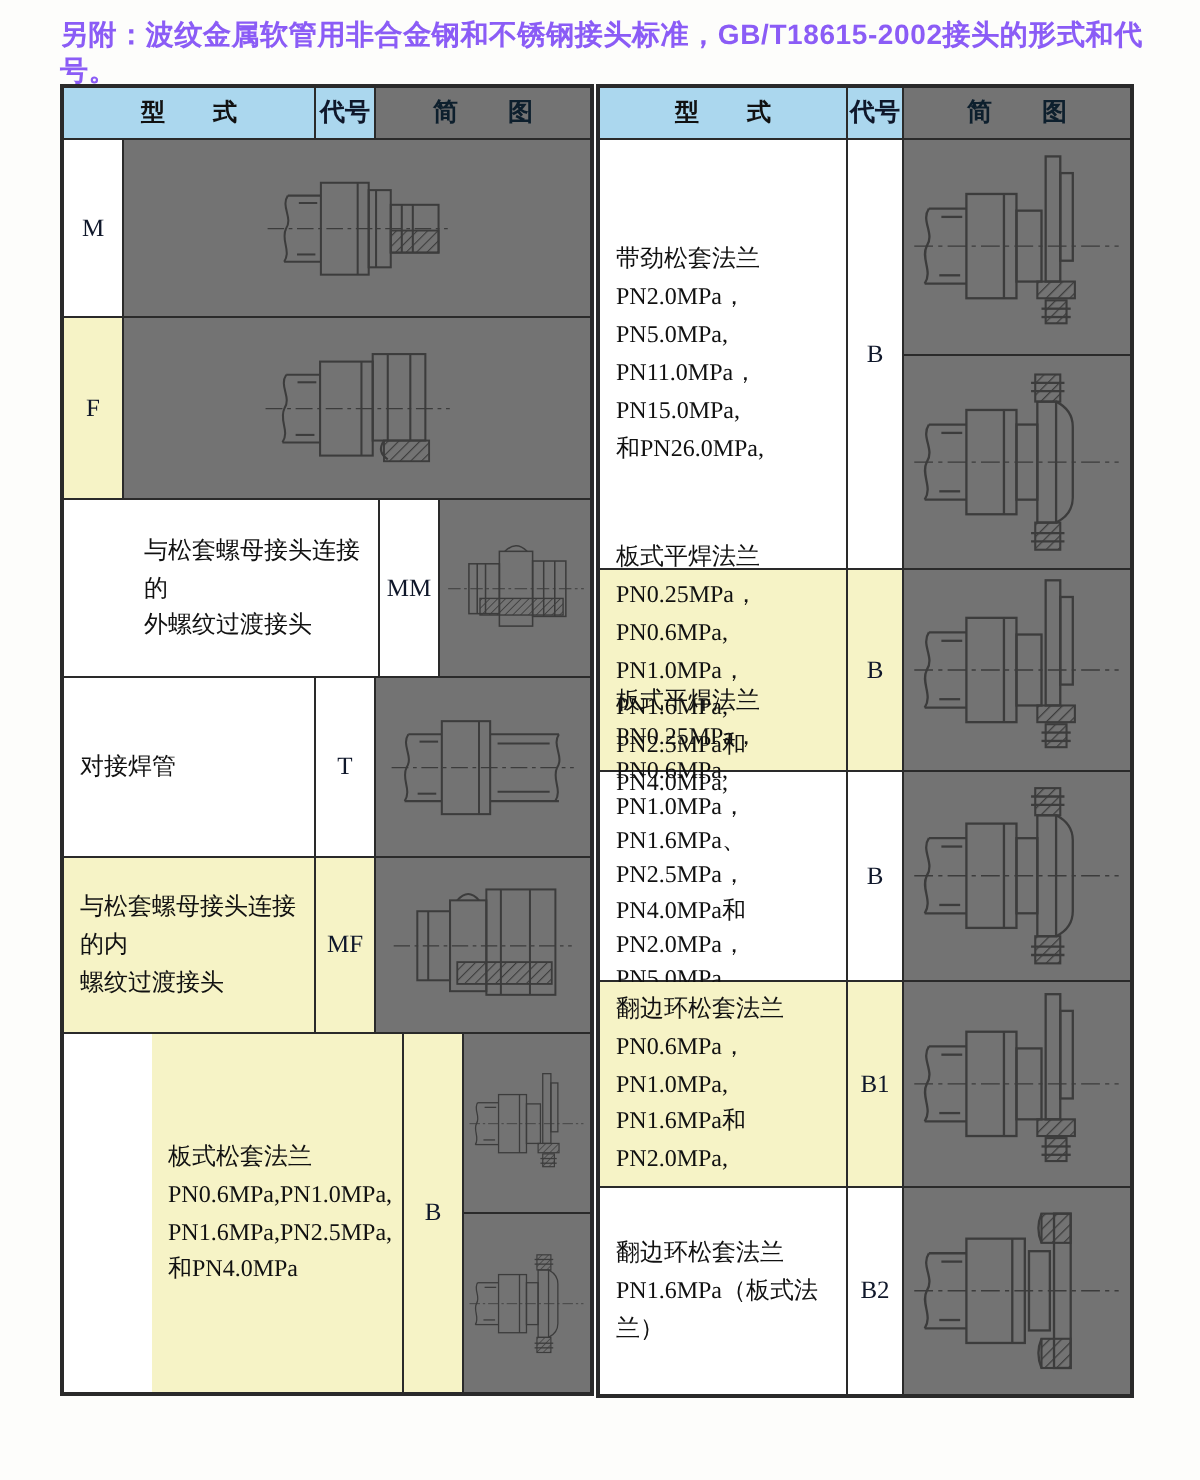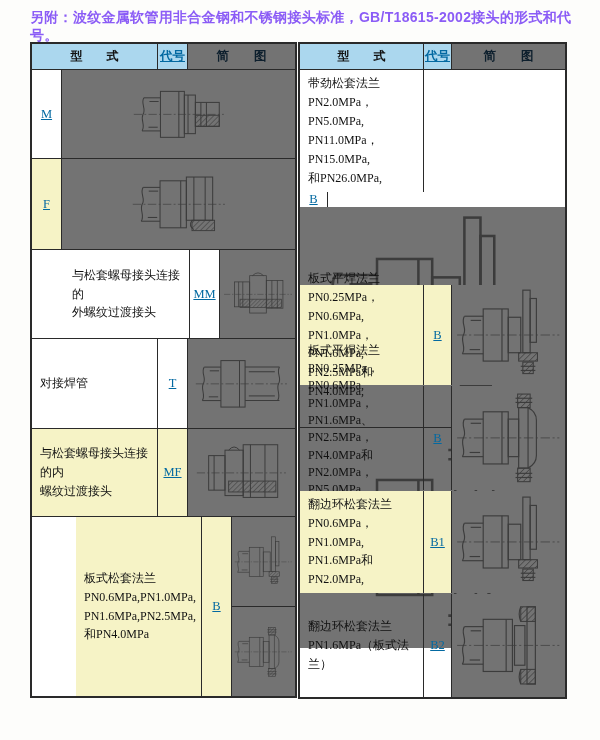--- a/index.html
+++ b/index.html
@@ -27,21 +27,21 @@
     border-bottom:1.5px solid var(--border,#2a2a2a);
     font-weight:bold;font-size:12.5px;color:#0d1f2d;
   }
   .cell{box-sizing:border-box;display:flex;align-items:center;}
   .col-type{border-right:1px solid var(--border,#2a2a2a);
     padding:4px 3px 4px 8px;
     font-family:"Liberation Serif",serif;font-size:12px;line-height:1.58;color:#111;
     white-space:pre-line;}
   .col-code{border-right:1px solid var(--border,#2a2a2a);
     justify-content:center;font-family:"Liberation Serif",serif;
-    font-size:12.5px;color:#0369a1;text-decoration:underline;}
+    font-size:12.5px;color:#0f172a;}
   .col-diagram{flex:1;flex-direction:column;align-items:stretch;background:#737373;padding:0;}
   .thead .cell{justify-content:center;padding:0;font-family:"Liberation Sans",sans-serif;}
   #left-half .col-type{width:126px;}
   #left-half .col-code{width:30px;}
   #right-half .col-type{width:124px;}
   #right-half .col-code{width:28px;}
   .highlight .col-type,.highlight .col-code{background:var(--highlight-bg,#f6f3c6);}
   .subdiagram{flex:1;display:flex;align-items:center;justify-content:center;overflow:hidden;}
   .subdiagram + .subdiagram{border-top:1px solid var(--border,#2a2a2a);}
   .subdiagram svg{display:block;width:96%;height:94%;}
@@ -263,21 +263,21 @@
   </div>
 </div>
 
 <div id="right-half" class="half-table">
   <div class="trow thead">
     <div class="cell col-type">型　　式</div>
     <div class="cell col-code">代号</div>
     <div class="cell col-diagram" style="align-items:center;justify-content:center;flex-direction:row;">简　　图</div>
   </div>
 
-  <div class="trow" style="height:215px;flex-direction:column;">
+  <div class="trow" style="height:215px;">
     <div class="cell col-type">带劲松套法兰
 PN2.0MPa，PN5.0MPa,
 PN11.0MPa，PN15.0MPa,
 和PN26.0MPa,</div>
     <div class="cell col-code">B</div>
     <div class="cell col-diagram">
       <div class="subdiagram">
           <svg viewBox="0 0 104 90" preserveAspectRatio="xMidYMid meet">
             <line x1="3" y1="45" x2="101" y2="45" stroke="#3c3c3c" stroke-width="0.7" stroke-dasharray="9 2.5 2 2.5"></line>
             <path d="M10,27 c-4,6 3,12 -1,18 c-3,6 3,12 -1,18" stroke="#3c3c3c" stroke-width="1.1" fill="none"></path>

